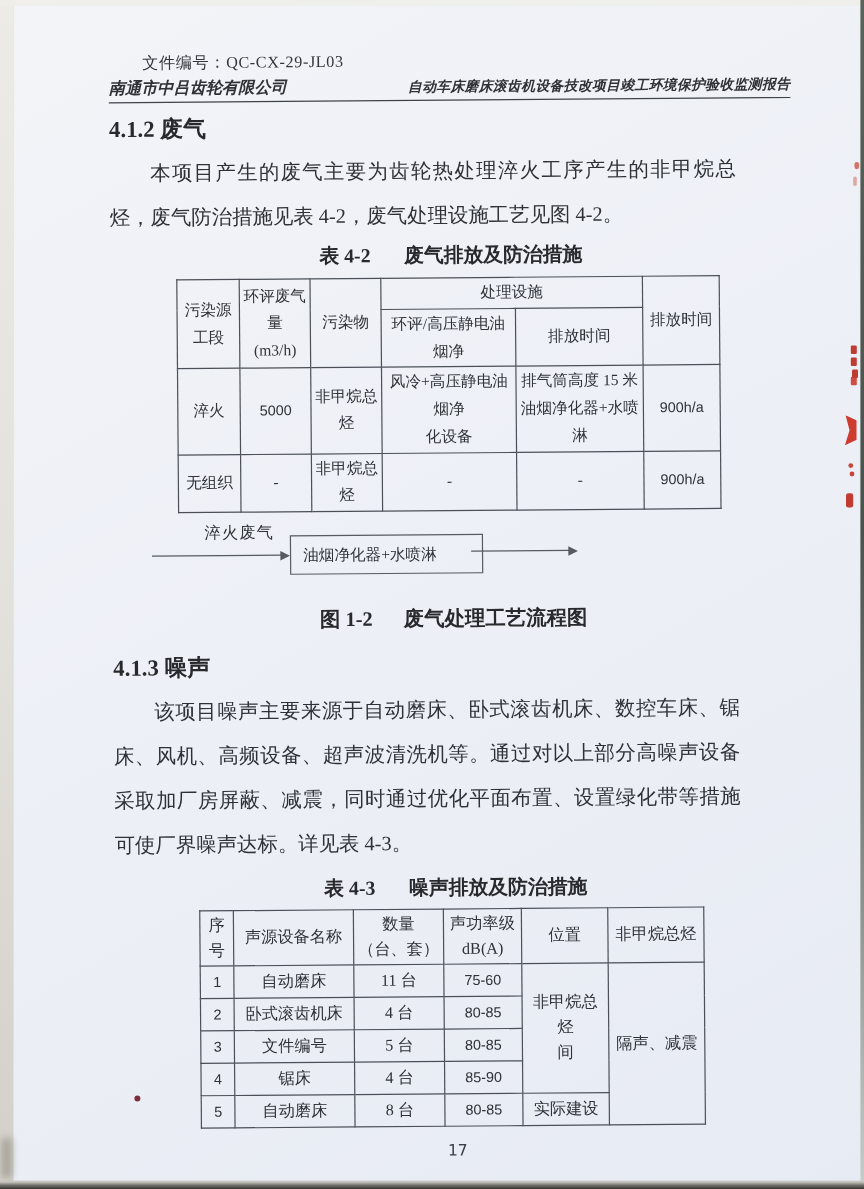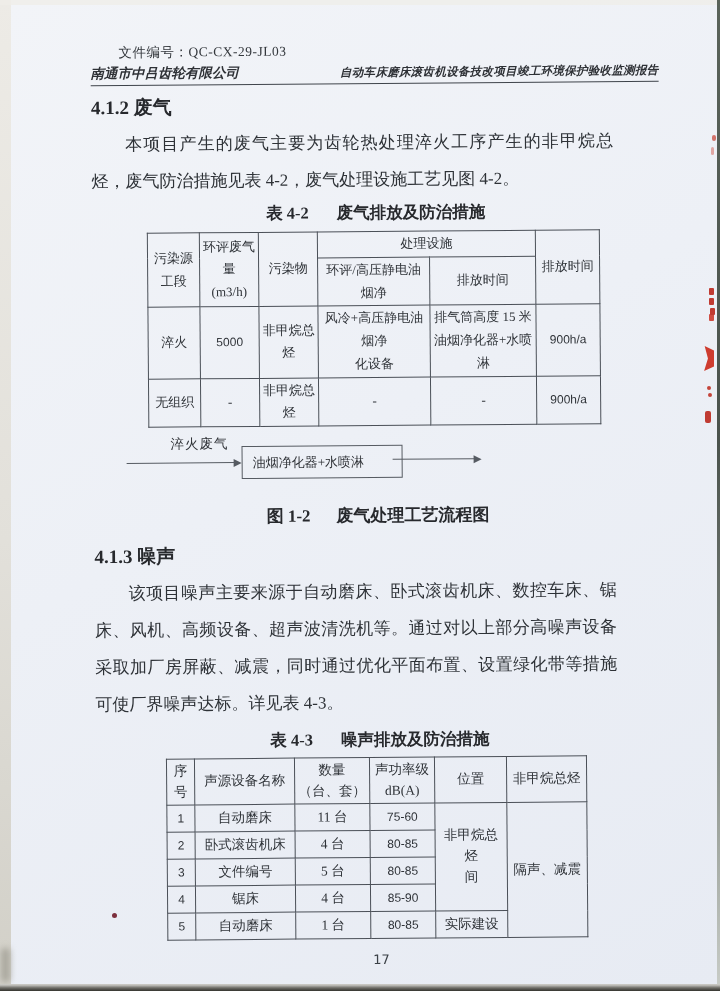--- a/index.html
+++ b/index.html
@@ -230,21 +230,21 @@
       </tr>
       <tr class="rr">
         <td class="sans">4</td>
         <td>锯床</td>
         <td>4 台</td>
         <td class="sans">85-90</td>
       </tr>
       <tr class="rr">
         <td class="sans">5</td>
         <td>自动磨床</td>
-        <td>1 台</td>
+        <td>8 台</td>
         <td class="sans">80-85</td>
         <td>实际建设</td>
       </tr>
     </tbody>
       </table>
 
     <div class="page-num">17</div>
   </div>
 
   <div class="ink ink-speck1"></div>

